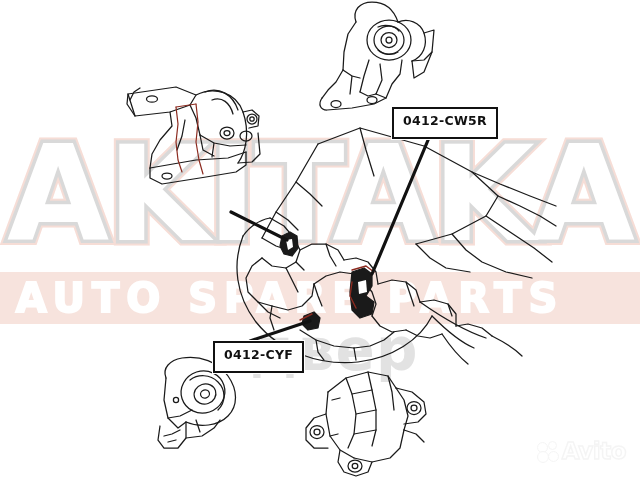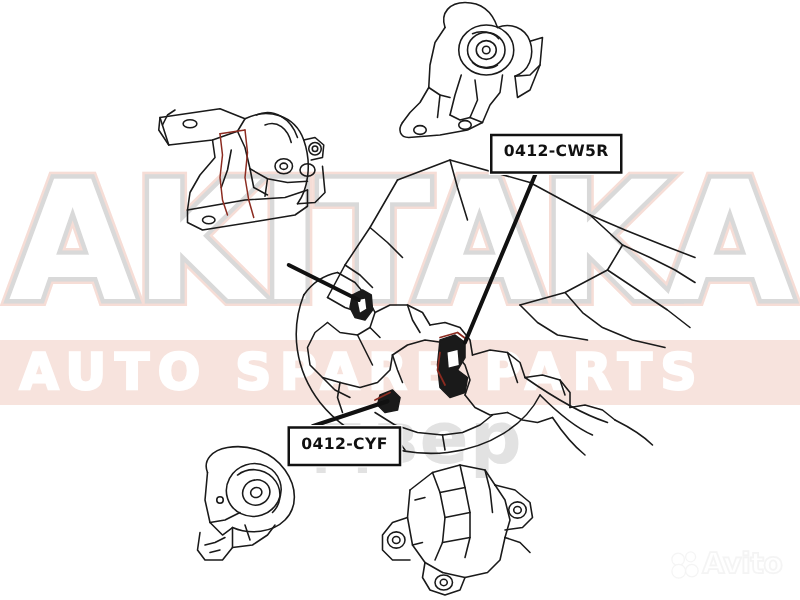--- a/index.html
+++ b/index.html
@@ -83,21 +83,21 @@
     font-family:"DejaVu Sans",sans-serif;
     font-size:12.5px;
     font-weight:bold;
     letter-spacing:.3px;
     padding:4px 9px 9px 9px;
     white-space:nowrap;
     box-shadow:0 0 0 1px #fff;
   }
   #callout-cw5r{left:392px;top:107px;}
   #callout-cw5rh{left:186px;top:186px;}
-  #callout-cyf{left:230px;top:341px;}
+  #callout-cyf{left:213px;top:341px;}
 </style>
 </head>
 <body>
 
 <div id="stage">
 
   <div class="wm-layer">
     <div class="wm-brand-pink">AKITAKA</div>
     <div class="wm-brand">AKITAKA</div>
     <div class="wm-band"></div>

